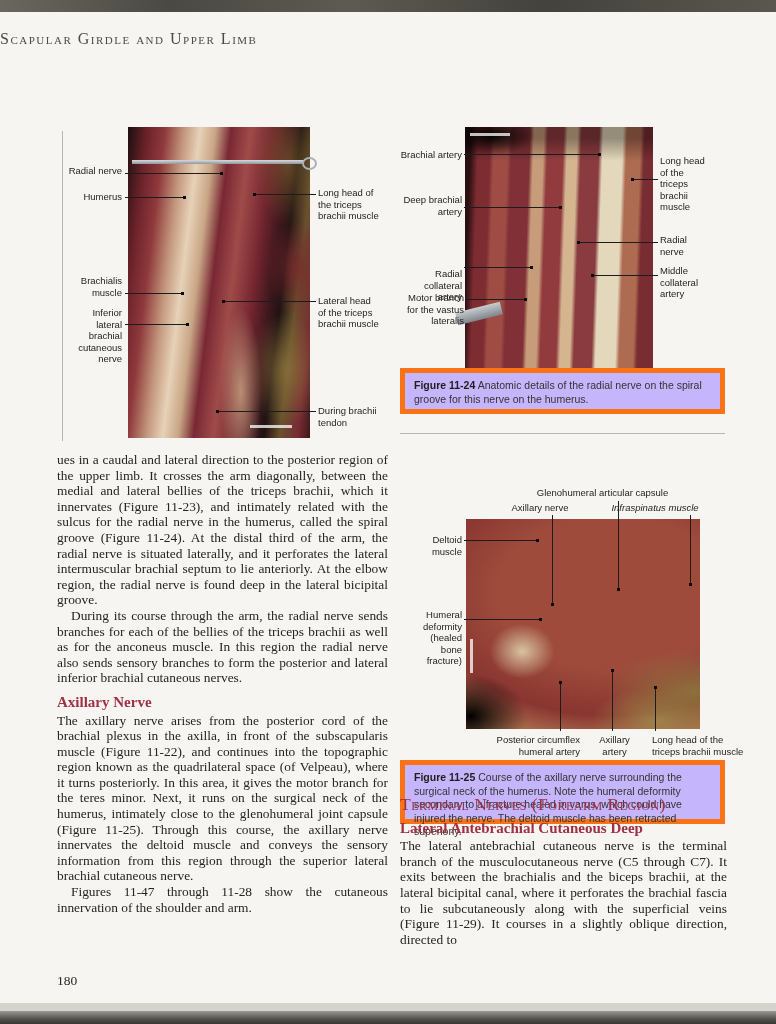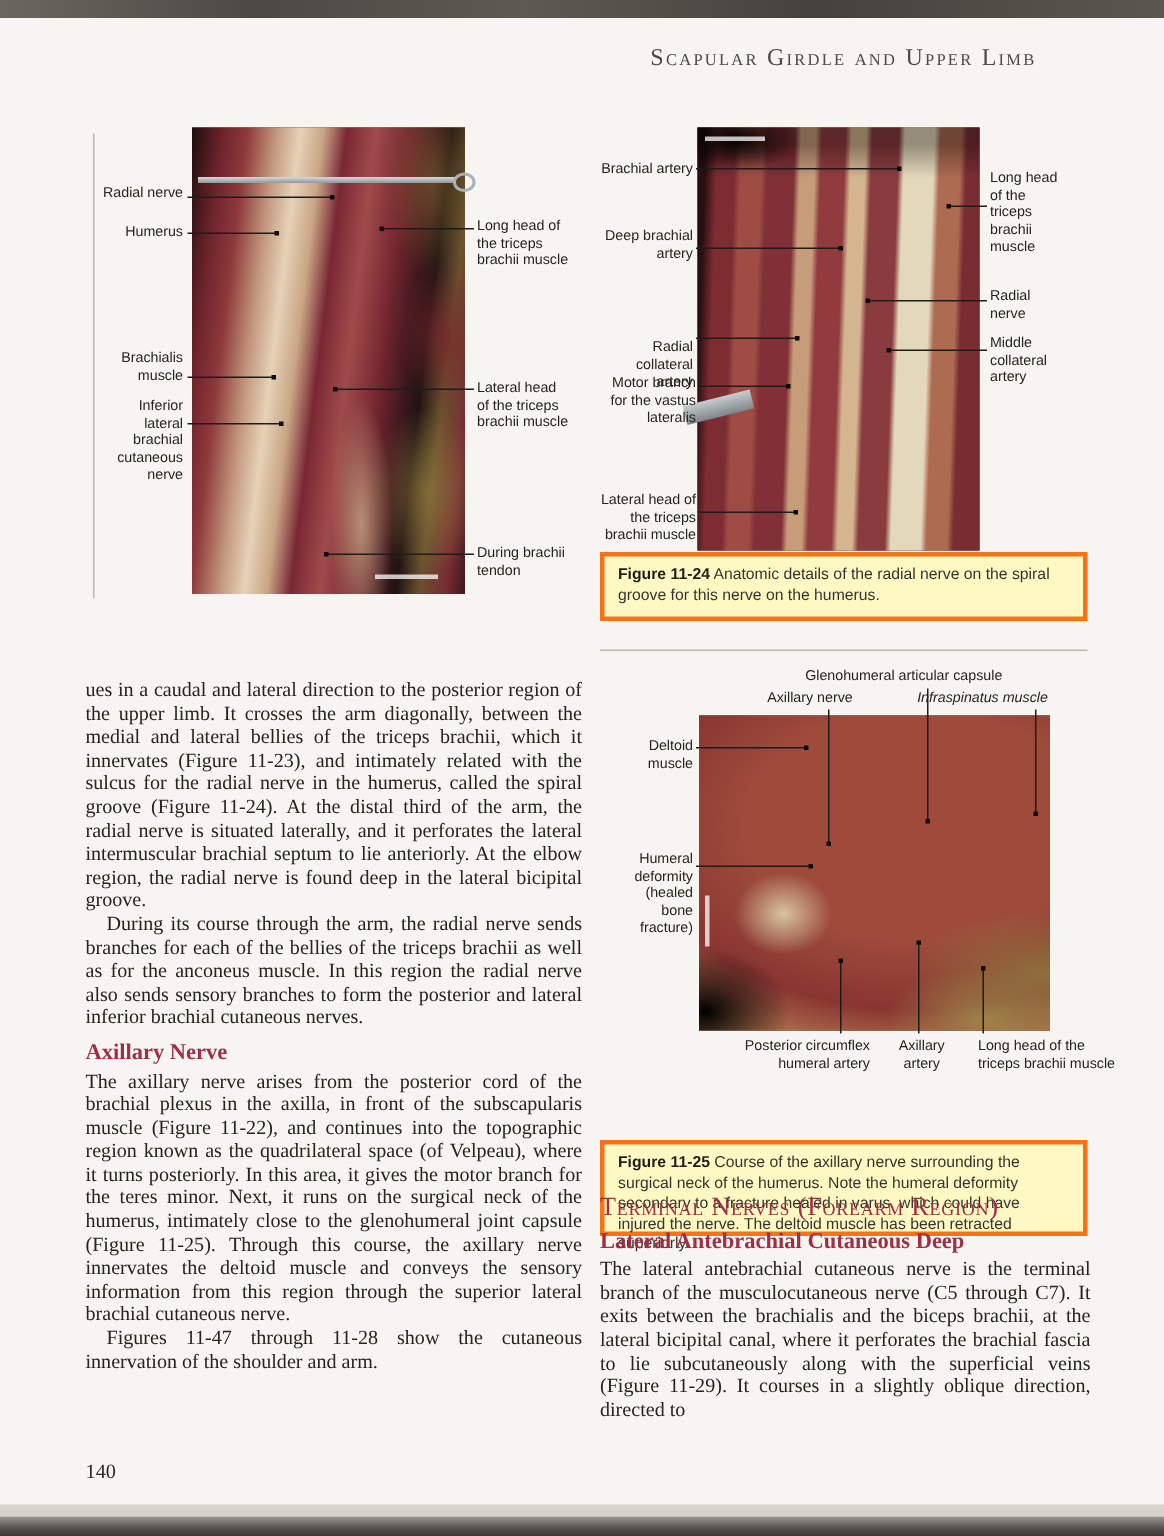--- a/index.html
+++ b/index.html
@@ -4,34 +4,34 @@
 <style>
   html,body{margin:0;padding:0;}
   #page{position:relative;width:776px;height:1024px;background:#f6f5f1;overflow:hidden;
         font-family:"Liberation Serif",serif;color:#26241f;}
   
   .scan-top{position:absolute;left:0;top:0;width:776px;height:12px;
     background:linear-gradient(90deg,#6a675f,#4b4944 22%,#5d5a52 45%,#44423d 70%,#5a574f 100%);}
   .scan-bottom-light{position:absolute;left:0;top:1003px;width:776px;height:8px;background:#d4d3cc;}
   .scan-bottom{position:absolute;left:0;top:1011px;width:776px;height:13px;
     background:linear-gradient(180deg,#9a9892,#55534e 60%,#393833);}
-  .page-header{position:absolute;left:0;top:30px;width:691px;text-align:right;
+  .page-header{position:absolute;left:0;top:30px;width:691px;text-align:left;
     font-variant:small-caps;letter-spacing:1.5px;font-size:16px;color:#4c4b48;}
   
   .lbl{position:absolute;font-family:"Liberation Sans",sans-serif;font-size:9.5px;line-height:11.5px;color:#26241f;}
   .lbl.r{text-align:right;}
   .lbl.c{text-align:center;}
   .lead{position:absolute;background:#1c1c1c;}
   .lead.h{height:1px;}
   .lead.v{width:1px;}
   .lead.dr::after{content:"";position:absolute;right:-1px;top:-1px;width:3px;height:3px;background:#0c0c0c;}
   .lead.dl::after{content:"";position:absolute;left:-1px;top:-1px;width:3px;height:3px;background:#0c0c0c;}
   .lead.db::after{content:"";position:absolute;left:-1px;bottom:-1px;width:3px;height:3px;background:#0c0c0c;}
   .lead.dt::after{content:"";position:absolute;left:-1px;top:-1px;width:3px;height:3px;background:#0c0c0c;}
-  .panel{position:absolute;}
+  .panel{position:absolute;margin-top:42px;}
   .photo{position:absolute;filter:blur(0.4px) saturate(0.95);}
   .photo23{background-color:#0d0a09;background-image:
     radial-gradient(46px 90px at 88% 12%, rgba(138,109,46,.55), transparent 70%),
     radial-gradient(40px 70px at 92% 45%, rgba(125,38,44,.8), transparent 70%),
     radial-gradient(55px 80px at 86% 78%, rgba(151,128,61,.6), transparent 70%),
     radial-gradient(30px 120px at 62% 85%, rgba(202,169,132,.8), transparent 70%),
     linear-gradient(97deg,#1c0e0f 0%,#6e2129 9%,#92383b 17%,#c79a7e 26%,#e7d2b6 33%,#caa583 40%,#7c2733 47%,#a34a49 56%,#77252f 66%,#471820 73%,#201312 79%,#6a512b 86%,#7c2b33 94%,#3f161c 100%);}
   .photo24{background-color:#140b0b;background-image:
     radial-gradient(58px 26px at 14% 3%, rgba(0,0,0,.95), transparent 75%),
     linear-gradient(180deg, rgba(0,0,0,.35) 0 4%, transparent 12%),
@@ -39,21 +39,21 @@
   .photo25{background-color:#070605;background-image:
     radial-gradient(120px 55px at 98% 82%, rgba(143,122,58,.85), transparent 75%),
     radial-gradient(90px 45px at 82% 96%, rgba(165,146,74,.8), transparent 75%),
     radial-gradient(45px 38px at 24% 63%, rgba(222,209,168,.9), transparent 72%),
     radial-gradient(80px 60px at 2% 94%, #000, transparent 70%),
     radial-gradient(175% 130% at 62% 35%, #a14a3a 0 28%, #8c3430 45%, #b97f52 58%, #70262a 72%, #17100d 84%);}
   .probe{position:absolute;height:4px;background:linear-gradient(#d7dadd,#8f969c);}
   .probe-handle{position:absolute;width:11px;height:9px;border:2px solid #aab0b5;border-radius:50%;background:transparent;}
   .clamp{position:absolute;width:46px;height:13px;background:linear-gradient(#c9cdd0,#7e858b);transform:rotate(-14deg);}
   .wm{position:absolute;background:rgba(255,255,255,.75);}
-  .capbox{position:absolute;background:#fef9c3;border:3px solid #f97316;
+  .capbox{position:absolute;background:#c4b5fd;border:5px solid #f97316;
     font-family:"Liberation Sans",sans-serif;font-size:10.5px;line-height:13.5px;color:#35342f;
     padding:6px 9px;box-sizing:border-box;}
   .capb{font-weight:bold;color:#1f1e1a;}
   .figline{position:absolute;background:#b9b8af;}
   
   .col{position:absolute;font-size:13.4px;line-height:15.6px;text-align:justify;}
   .col p{margin:0;}
   .col p.ind{text-indent:14px;}
   .red-head{font-weight:bold;font-size:15px;margin:9px 0 2px 0 !important;}
   .section-head{font-variant:small-caps;font-size:17.5px;letter-spacing:.5px;margin:0 0 8px 0 !important;font-weight:normal;}
@@ -172,17 +172,17 @@
     <p>The axillary nerve arises from the posterior cord of the brachial plexus in the axilla, in front of the subscapularis muscle (Figure 11-22), and continues into the topographic region known as the quadrilateral space (of Velpeau), where it turns posteriorly. In this area, it gives the motor branch for the teres minor. Next, it runs on the surgical neck of the humerus, intimately close to the glenohumeral joint capsule (Figure 11-25). Through this course, the axillary nerve innervates the deltoid muscle and conveys the sensory information from this region through the superior lateral brachial cutaneous nerve.</p>
     <p class="ind">Figures 11-47 through 11-28 show the cutaneous innervation of the shoulder and arm.</p>
   </div>
 
   <div class="col" style="left:400px;top:797px;width:327px;">
     <p class="section-head" style="color:#9f2f44;">Terminal Nerves (Forearm Region)</p>
     <p class="red-head" style="color:#9f2f44;margin-top:0 !important;">Lateral Antebrachial Cutaneous Deep</p>
     <p>The lateral antebrachial cutaneous nerve is the terminal branch of the musculocutaneous nerve (C5 through C7). It exits between the brachialis and the biceps brachii, at the lateral bicipital canal, where it perforates the brachial fascia to lie subcutaneously along with the superficial veins (Figure 11-29). It courses in a slightly oblique direction, directed to</p>
   </div>
 
-  <div class="pagenum">140</div>
+  <div class="pagenum">180</div>
 
   <div class="scan-bottom-light"></div>
   <div class="scan-bottom"></div>
 </div>
 
 </body></html>

